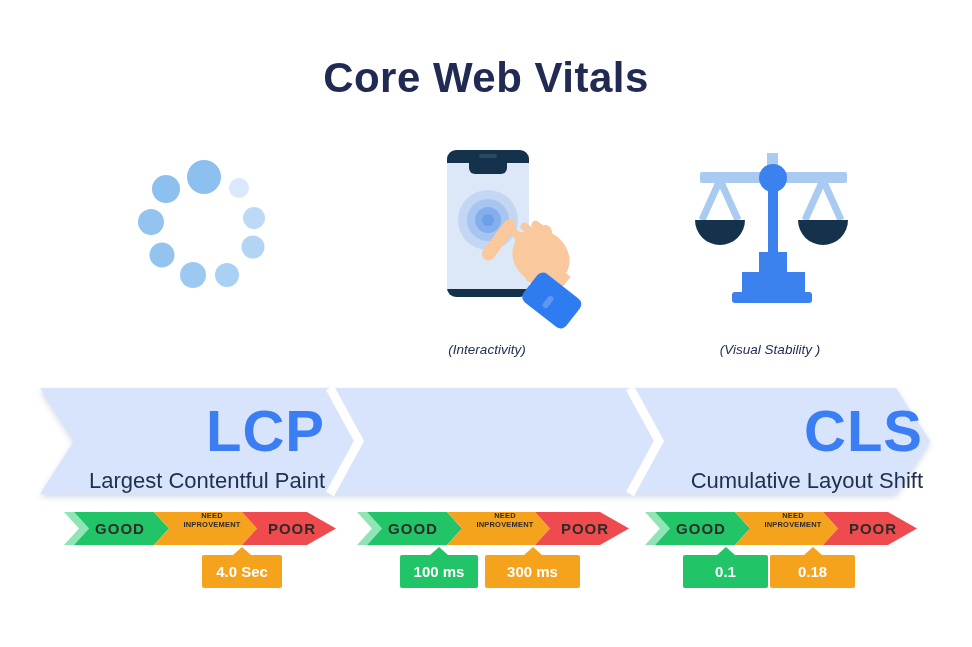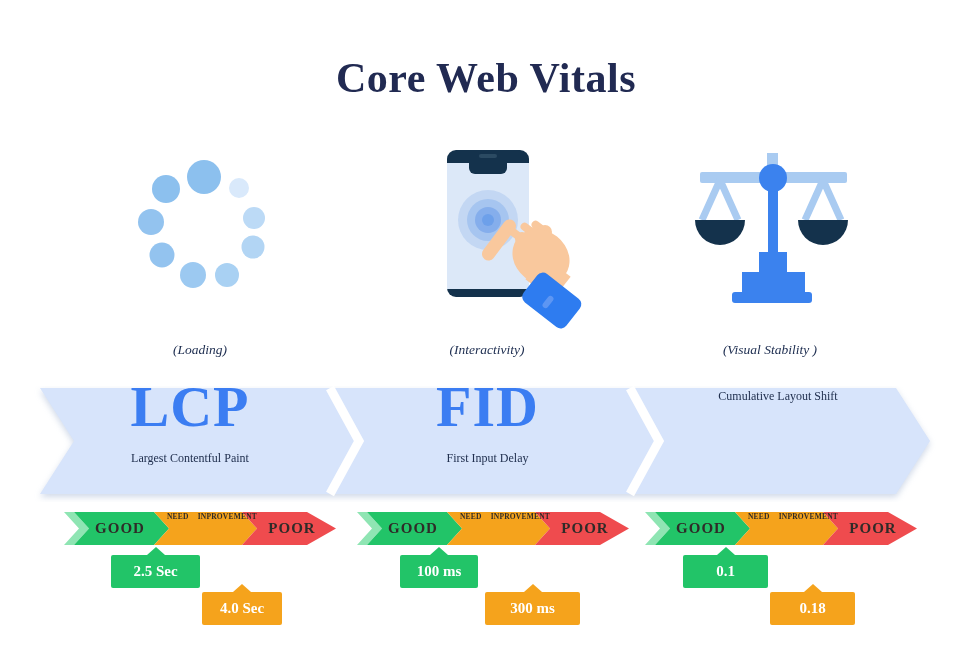--- a/index.html
+++ b/index.html
@@ -1,65 +1,65 @@
 <!DOCTYPE html>
 <html style="--title-navy: #212a52; --band-blue: #d7e4fb; --acronym-blue: #3b7df2; --good-green: #22c468; --need-orange: #f5a31c; --poor-red: #ef4b4e;"><head>
 <meta charset="utf-8">
 <style>
   html,body{margin:0;padding:0;background:#fff;}
   .page{position:relative;width:972px;height:647px;background:#ffffff;overflow:hidden;
-        font-family:Liberation Serif, serif;}
+        font-family:Liberation Sans, sans-serif;}
 
   
   .title{position:absolute;top:54px;left:0;width:100%;text-align:center;
          font-size:42px;font-weight:700;letter-spacing:.5px;color:var(--title-navy,#212a52);}
 
   
   .icon{position:absolute;}
   .icon-spinner{left:138px;top:158px;width:132px;height:132px;}
   .icon-phone{left:436px;top:142px;width:170px;height:195px;}
   .icon-scale{left:690px;top:146px;width:164px;height:160px;}
 
   
   .cat{position:absolute;top:342px;width:280px;text-align:center;font-style:italic;
        font-size:13.5px;color:#203052;}
   .cat-1{left:60px;} .cat-2{left:347px;} .cat-3{left:630px;}
 
   
   .band-svg{position:absolute;left:0;top:386px;width:972px;height:116px;}
   .ribbon{fill:var(--band-blue,#d7e4fb);filter:drop-shadow(0 3px 3px rgba(120,145,190,.35));}
   .sep{stroke:#ffffff;stroke-width:9;fill:none;}
-  .band-col{position:absolute;top:376px;text-align:center;}
+  .band-col{position:absolute;top:400px;text-align:right;}
   .band-col-1{left:55px;width:270px;} .band-col-2{left:345px;width:285px;} .band-col-3{left:633px;width:290px;}
   .acr{font-size:58px;line-height:62px;font-weight:700;letter-spacing:1px;color:var(--acronym-blue,#3b7df2);}
-  .mname{font-size:12px;margin-top:13px;color:#21304f;}
+  .mname{font-size:22px;margin-top:6px;color:#21304f;}
 
   
   .bar{position:absolute;top:512px;width:272px;height:33px;}
   .bar-1{left:64px;} .bar-2{left:357px;} .bar-3{left:645px;}
   .bar svg{position:absolute;left:0;top:0;width:272px;height:33px;}
   .fill-good{fill:var(--good-green,#22c468);} .fill-good-light{fill:#8fe5b3;}
   .fill-need{fill:var(--need-orange,#f5a31c);} .fill-poor{fill:var(--poor-red,#ef4b4e);}
   .bar span{color:#2f2b28;}
   .t-good{position:absolute;left:20px;top:0;width:72px;line-height:33px;text-align:center;
           font-weight:700;font-size:15px;letter-spacing:1px;}
-  .t-need{position:absolute;left:103px;top:0;width:90px;height:17px;display:flex;
-          justify-content:space-between;text-align:center;}
+  .t-need{position:absolute;left:103px;top:0;width:90px;height:17px;display:flex;flex-direction:column;
+          justify-content:flex-end;text-align:center;}
   .t-need span{font-size:7.5px;font-weight:700;line-height:9px;letter-spacing:.2px;}
   .t-poor{position:absolute;left:191px;top:0;width:62px;line-height:33px;text-align:center;
           font-weight:700;font-size:15px;letter-spacing:1px;margin-left:6px;}
 
   
   .vbox{position:absolute;top:555px;height:33px;border-radius:2px;color:#ffffff;font-weight:700;
         font-size:15px;text-align:center;line-height:33px;}
   .vbox::before{content:"";position:absolute;top:-8px;left:50%;margin-left:-9px;
         border-left:9px solid transparent;border-right:9px solid transparent;border-bottom:8px solid transparent;}
   .vbox.green{background:var(--good-green,#22c468);}
   .vbox.green::before{border-bottom-color:var(--good-green,#22c468);}
-  .vbox.orange{background:var(--need-orange,#f5a31c);margin-top:37px;}
+  .vbox.orange{background:var(--need-orange,#f5a31c);}
   .vbox.orange::before{border-bottom-color:var(--need-orange,#f5a31c);}
   .vb-lcp-good{left:111px;width:89px;} .vb-lcp-poor{left:202px;width:80px;}
   .vb-fid-good{left:400px;width:78px;} .vb-fid-poor{left:485px;width:95px;}
   .vb-cls-good{left:683px;width:85px;} .vb-cls-poor{left:770px;width:85px;}
 </style>
 </head>
 <body>
 
 <div class="page">
 
@@ -116,39 +116,35 @@
       <rect x="78" y="37" width="10" height="73" fill="#3b82ee"></rect>
       <circle cx="83" cy="32" r="14" fill="#3b82ee"></circle>
       <path d="M5,74 a25,25 0 0 0 50,0 z" fill="#14324c"></path>
       <path d="M108,74 a25,25 0 0 0 50,0 z" fill="#14324c"></path>
       <rect x="69" y="106" width="28" height="20" fill="#3b82ee"></rect>
       <rect x="52" y="126" width="63" height="20" fill="#3b82ee"></rect>
       <rect x="42" y="146" width="80" height="11" rx="3" fill="#3b82ee"></rect>
     </svg>
   </div>
 
-  <div class="cat cat-1">(Loading)</div>
   <div class="cat cat-2">(Interactivity)</div>
   <div class="cat cat-3">(Visual Stability )</div>
 
   <svg class="band-svg" viewBox="0 0 972 116">
     <path class="ribbon" d="M40,2 L896,2 L930,55 L896,108 L40,108 L74,55 Z"></path>
     <path class="sep" d="M330,2 L359,55 L330,108"></path>
     <path class="sep" d="M630,2 L659,55 L630,108"></path>
   </svg>
 
   <div class="band-col band-col-1">
     <div class="acr">LCP</div>
     <div class="mname">Largest Contentful Paint</div>
   </div>
-  <div class="band-col band-col-2">
-    <div class="acr">FID</div>
-    <div class="mname">First Input Delay</div>
-  </div>
   <div class="band-col band-col-3">
+    <div class="acr">CLS</div>
     <div class="mname">Cumulative Layout Shift</div>
   </div>
 
   <div class="bar bar-1">
     <svg viewBox="0 0 272 33" preserveAspectRatio="none">
       <polygon class="fill-good-light" points="0,0 10,0 25,16.5 10,33 0,33 15,16.5"></polygon>
       <polygon class="fill-good" points="10,0 90,0 105,16.5 90,33 10,33 25,16.5"></polygon>
       <polygon class="fill-need" points="90,0 178,0 193,16.5 178,33 90,33 105,16.5"></polygon>
       <polygon class="fill-poor" points="178,0 243,0 272,16.5 243,33 178,33 193,16.5"></polygon>
     </svg>
@@ -183,20 +179,19 @@
       <polygon class="fill-poor" points="178,0 243,0 272,16.5 243,33 178,33 193,16.5"></polygon>
     </svg>
     <span class="t-good">GOOD</span>
     <span class="t-need">
         <span>NEED</span>
         <span>INPROVEMENT</span>
       </span>
     <span class="t-poor">POOR</span>
   </div>
 
-  <div class="vbox green vb-lcp-good">2.5 Sec</div>
   <div class="vbox orange vb-lcp-poor">4.0 Sec</div>
   <div class="vbox green vb-fid-good">100 ms</div>
   <div class="vbox orange vb-fid-poor">300 ms</div>
   <div class="vbox green vb-cls-good">0.1</div>
   <div class="vbox orange vb-cls-poor">0.18</div>
 
 </div>
 
 </body></html>

